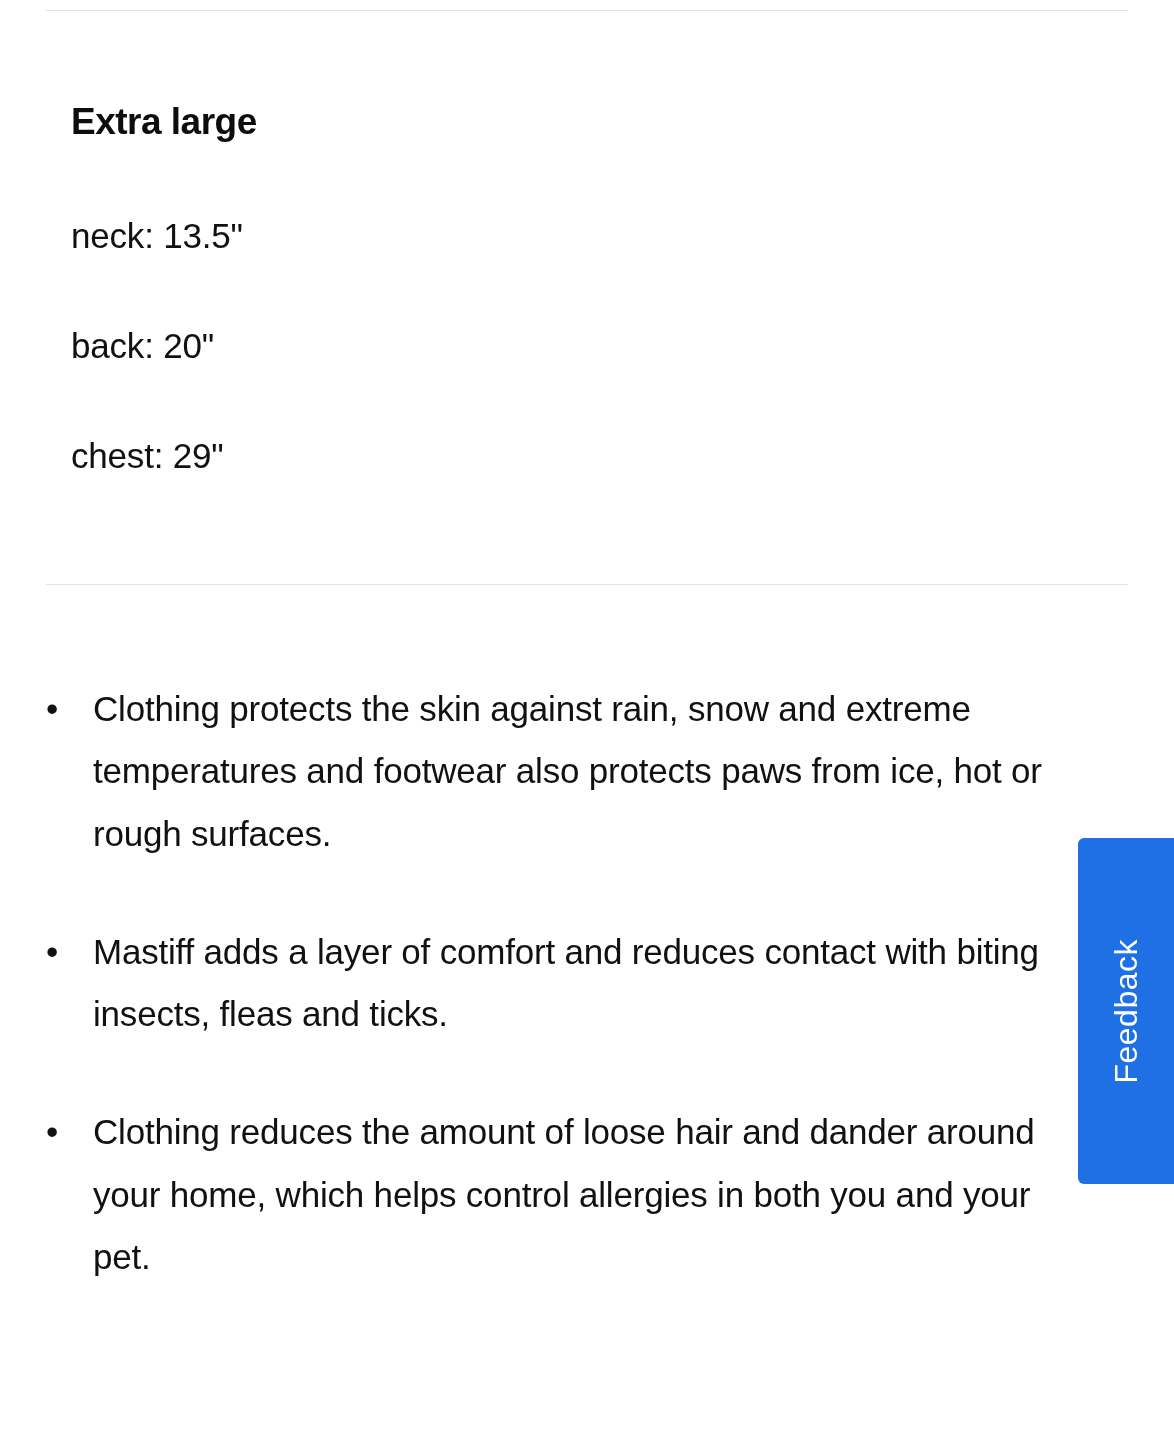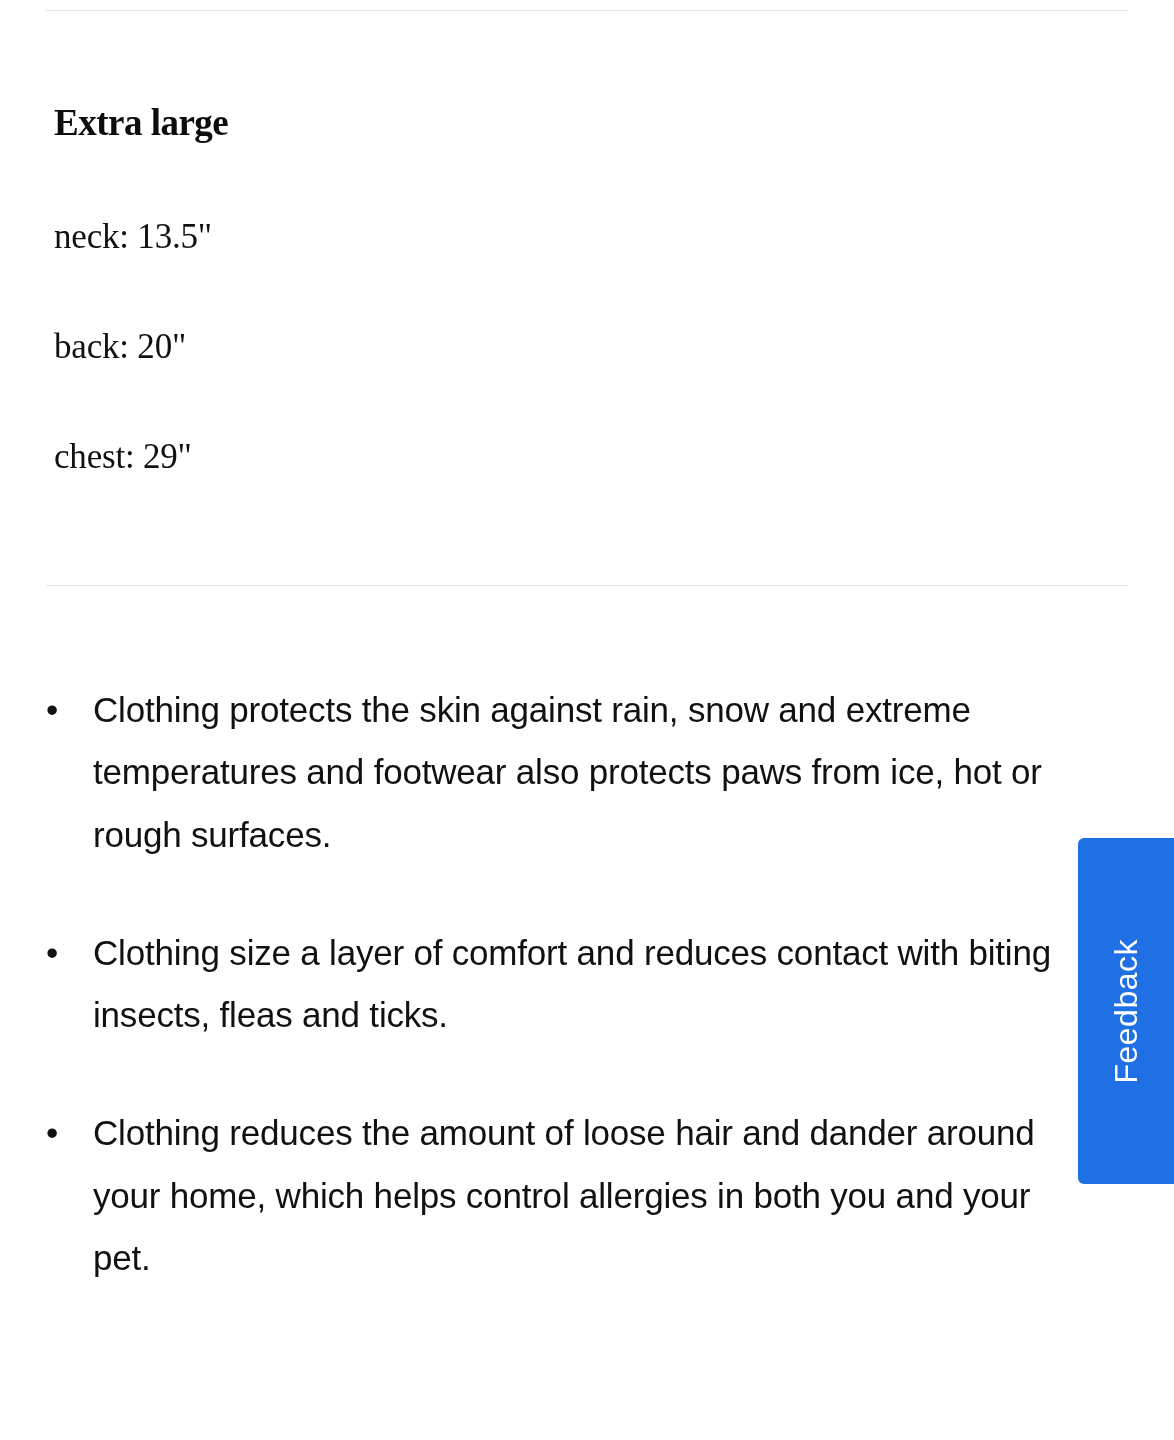--- a/index.html
+++ b/index.html
@@ -23,22 +23,21 @@
   }
   .divider {
     height: 1px;
     background: #e2e2e2;
     margin: 0 46px;
   }
   .divider.top {
     margin-top: 10px;
   }
   .size-block {
-    padding: 0 54px;
-    font-family: Liberation Serif, serif;
+    padding: 0 71px;
   }
   .size-title {
     font-size: 37px;
     font-weight: bold;
     letter-spacing: -0.5px;
     margin: 0;
     padding-top: 90px;
     color: #0d0d0d;
   }
   .spec-line {
@@ -120,21 +119,21 @@
 
   <div class="divider mid"></div>
 
   <ul class="benefits">
     <li class="benefit-item">
       <span class="bullet">•</span>
       <span>Clothing protects the skin against rain, snow and extreme temperatures and footwear also protects paws from ice, hot or rough surfaces.</span>
     </li>
     <li class="benefit-item">
       <span class="bullet">•</span>
-      <span>Clothing size a layer of comfort and reduces contact with biting insects, fleas and ticks.</span>
+      <span>Mastiff adds a layer of comfort and reduces contact with biting insects, fleas and ticks.</span>
     </li>
     <li class="benefit-item">
       <span class="bullet">•</span>
       <span>Clothing reduces the amount of loose hair and dander around your home, which helps control allergies in both you and your pet.</span>
     </li>
   </ul>
 
   <div class="feedback-tab">
     <span>Feedback</span>
   </div>

